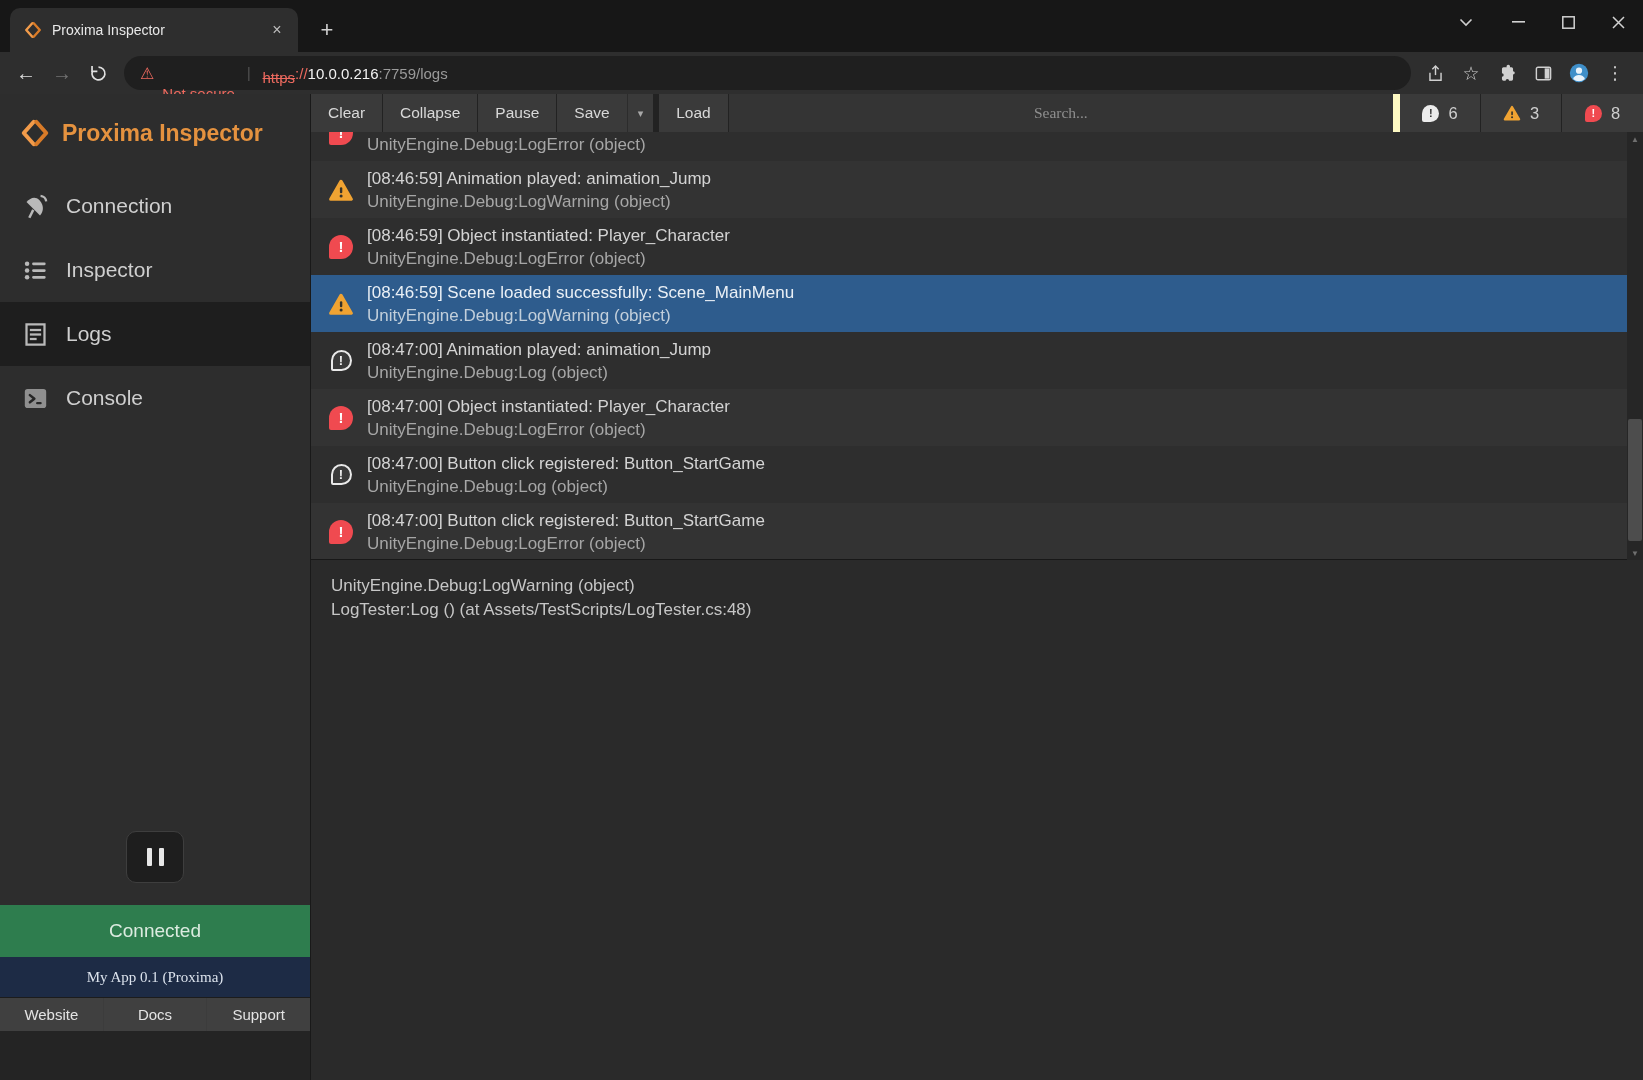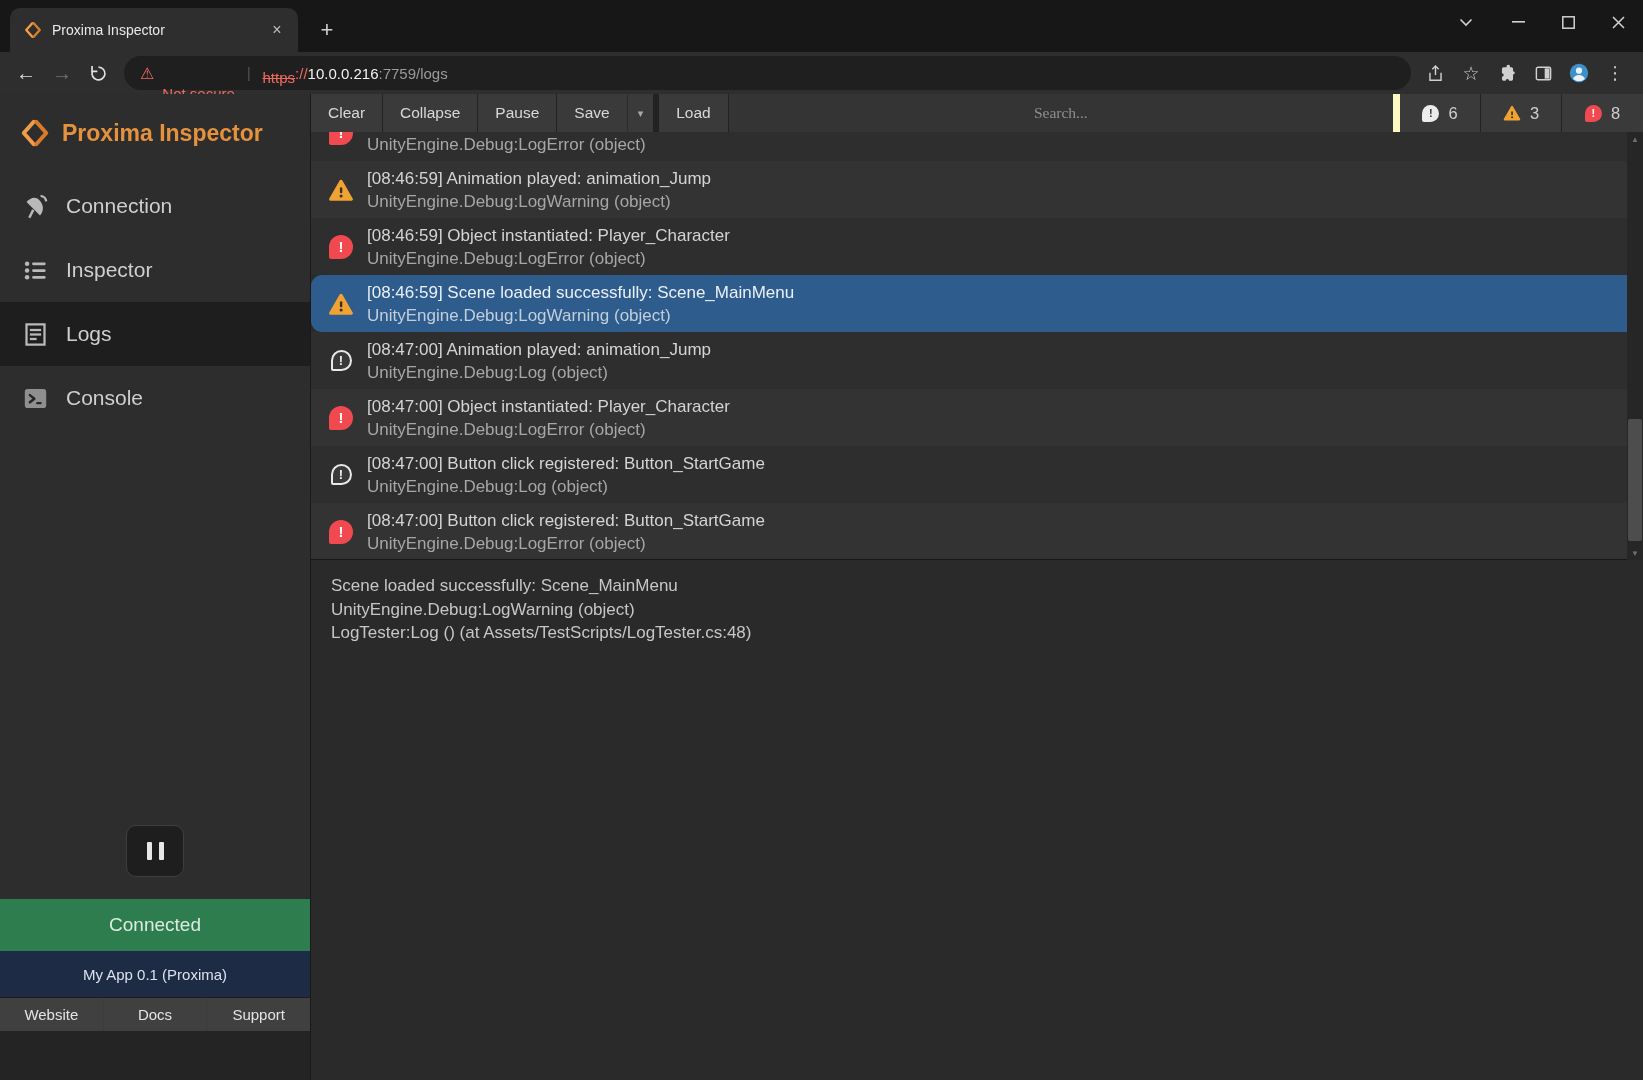--- a/index.html
+++ b/index.html
@@ -50,22 +50,22 @@
   .nav-item { height:64px; display:flex; align-items:center; gap:17px; padding-left:22px;
     font-size:21px; color:#cfcfcf; cursor:default; }
   .nav-item.active { background:#1e1e1e; }
   .nav-ic { width:27px; height:27px; flex:0 0 auto; }
   .side-spacer { flex:1; }
   .pause-btn { width:58px; height:52px; margin:0 auto 22px auto; background:#1e1e1e;
     border:1px solid #3e3e3e; border-radius:10px; display:flex; align-items:center; justify-content:center; gap:7px; }
   .pause-bar { width:5px; height:18px; background:#e8e8e8; border-radius:1px; }
   .connected { height:52px; background:#2e7d4e; color:#dcebe0; font-size:19px;
     display:flex; align-items:center; justify-content:center; }
-  .appname { height:46px; background:#1d2b45; color:#dbe2ec; font-size:15px;
-    display:flex; align-items:center; justify-content:center; }
+  .appname { height:40px; background:#1d2b45; color:#dbe2ec; font-size:15px;
+    display:flex; align-items:center; justify-content:center;font-family:Liberation Serif, serif; }
   .side-footer { height:34px; display:flex; background:#404040; border-top:1px solid #1c1c1c; }
   .footer-link { flex:1; display:flex; align-items:center; justify-content:center;
     font-size:15px; color:#e3e3e3; border-right:1px solid #3c3c3c; }
   .footer-link:last-child { border-right:none; }
   .side-fill { height:49px; background:#242424; }
 
   .main { flex:1; display:flex; flex-direction:column; background:#2a2a2a;
     border-left:1px solid #191919; position:relative; }
 
   .toolbar { height:38px; display:flex; background:#4d7c0f; flex:0 0 auto; }
@@ -79,21 +79,21 @@
   .search::placeholder { color:#8f8f8f; }
   .counter { width:81px; background:#3a3a3a; border-right:1px solid #222; display:flex;
     align-items:center; justify-content:center; gap:9px; color:#cfcfcf; font-size:16.5px; }
   .counter:last-child { border-right:none; }
 
   .log-list { height:428px; overflow:hidden; position:relative; border-bottom:1px solid #181818; flex:0 0 auto; }
   .log-row { height:57px; display:flex; align-items:center; padding-left:17px; }
   .log-row:nth-child(odd) { background:#2e2e2e; }
   .log-row:nth-child(even) { background:#333333; }
   .log-row.partial { margin-top:-28px; }
-  .log-list .log-row.selected { background:#2e5c8d;border-radius:11px; }
+  .log-list .log-row.selected { background:#2e5c8d; }
   .ltext { margin-left:13px; }
   .l1 { font-size:17px; color:#d4d4d4; line-height:23px; }
   .l2 { font-size:17px; color:#a6a6a6; line-height:23px; }
   .selected .l1 { color:#eaf0f6; }
   .selected .l2 { color:#c2cfdb; }
 
   .licon { width:26px; height:26px; flex:0 0 auto; display:flex; align-items:center; justify-content:center; }
   .bubble { width:24px; height:24px; border-radius:50% 50% 50% 2px; display:flex; align-items:center;
     justify-content:center; font-weight:bold; font-size:15px; }
   .bubble.err { background:#f04a50; color:#fff; }
@@ -382,18 +382,17 @@
         </div>
       </div>
 
     <div class="scrollbar">
       <div class="sb-arrow up">▲</div>
       <div class="sb-thumb"></div>
       <div class="sb-arrow down">▼</div>
     </div>
 
     <div class="detail">
-        <div class="dline">Scene loaded successfully: Scene_MainMenu</div>
         <div class="dline">UnityEngine.Debug:LogWarning (object)</div>
         <div class="dline">LogTester:Log () (at Assets/TestScripts/LogTester.cs:48)</div>
       </div>
   </div>
 </div>
 
 </body></html>

